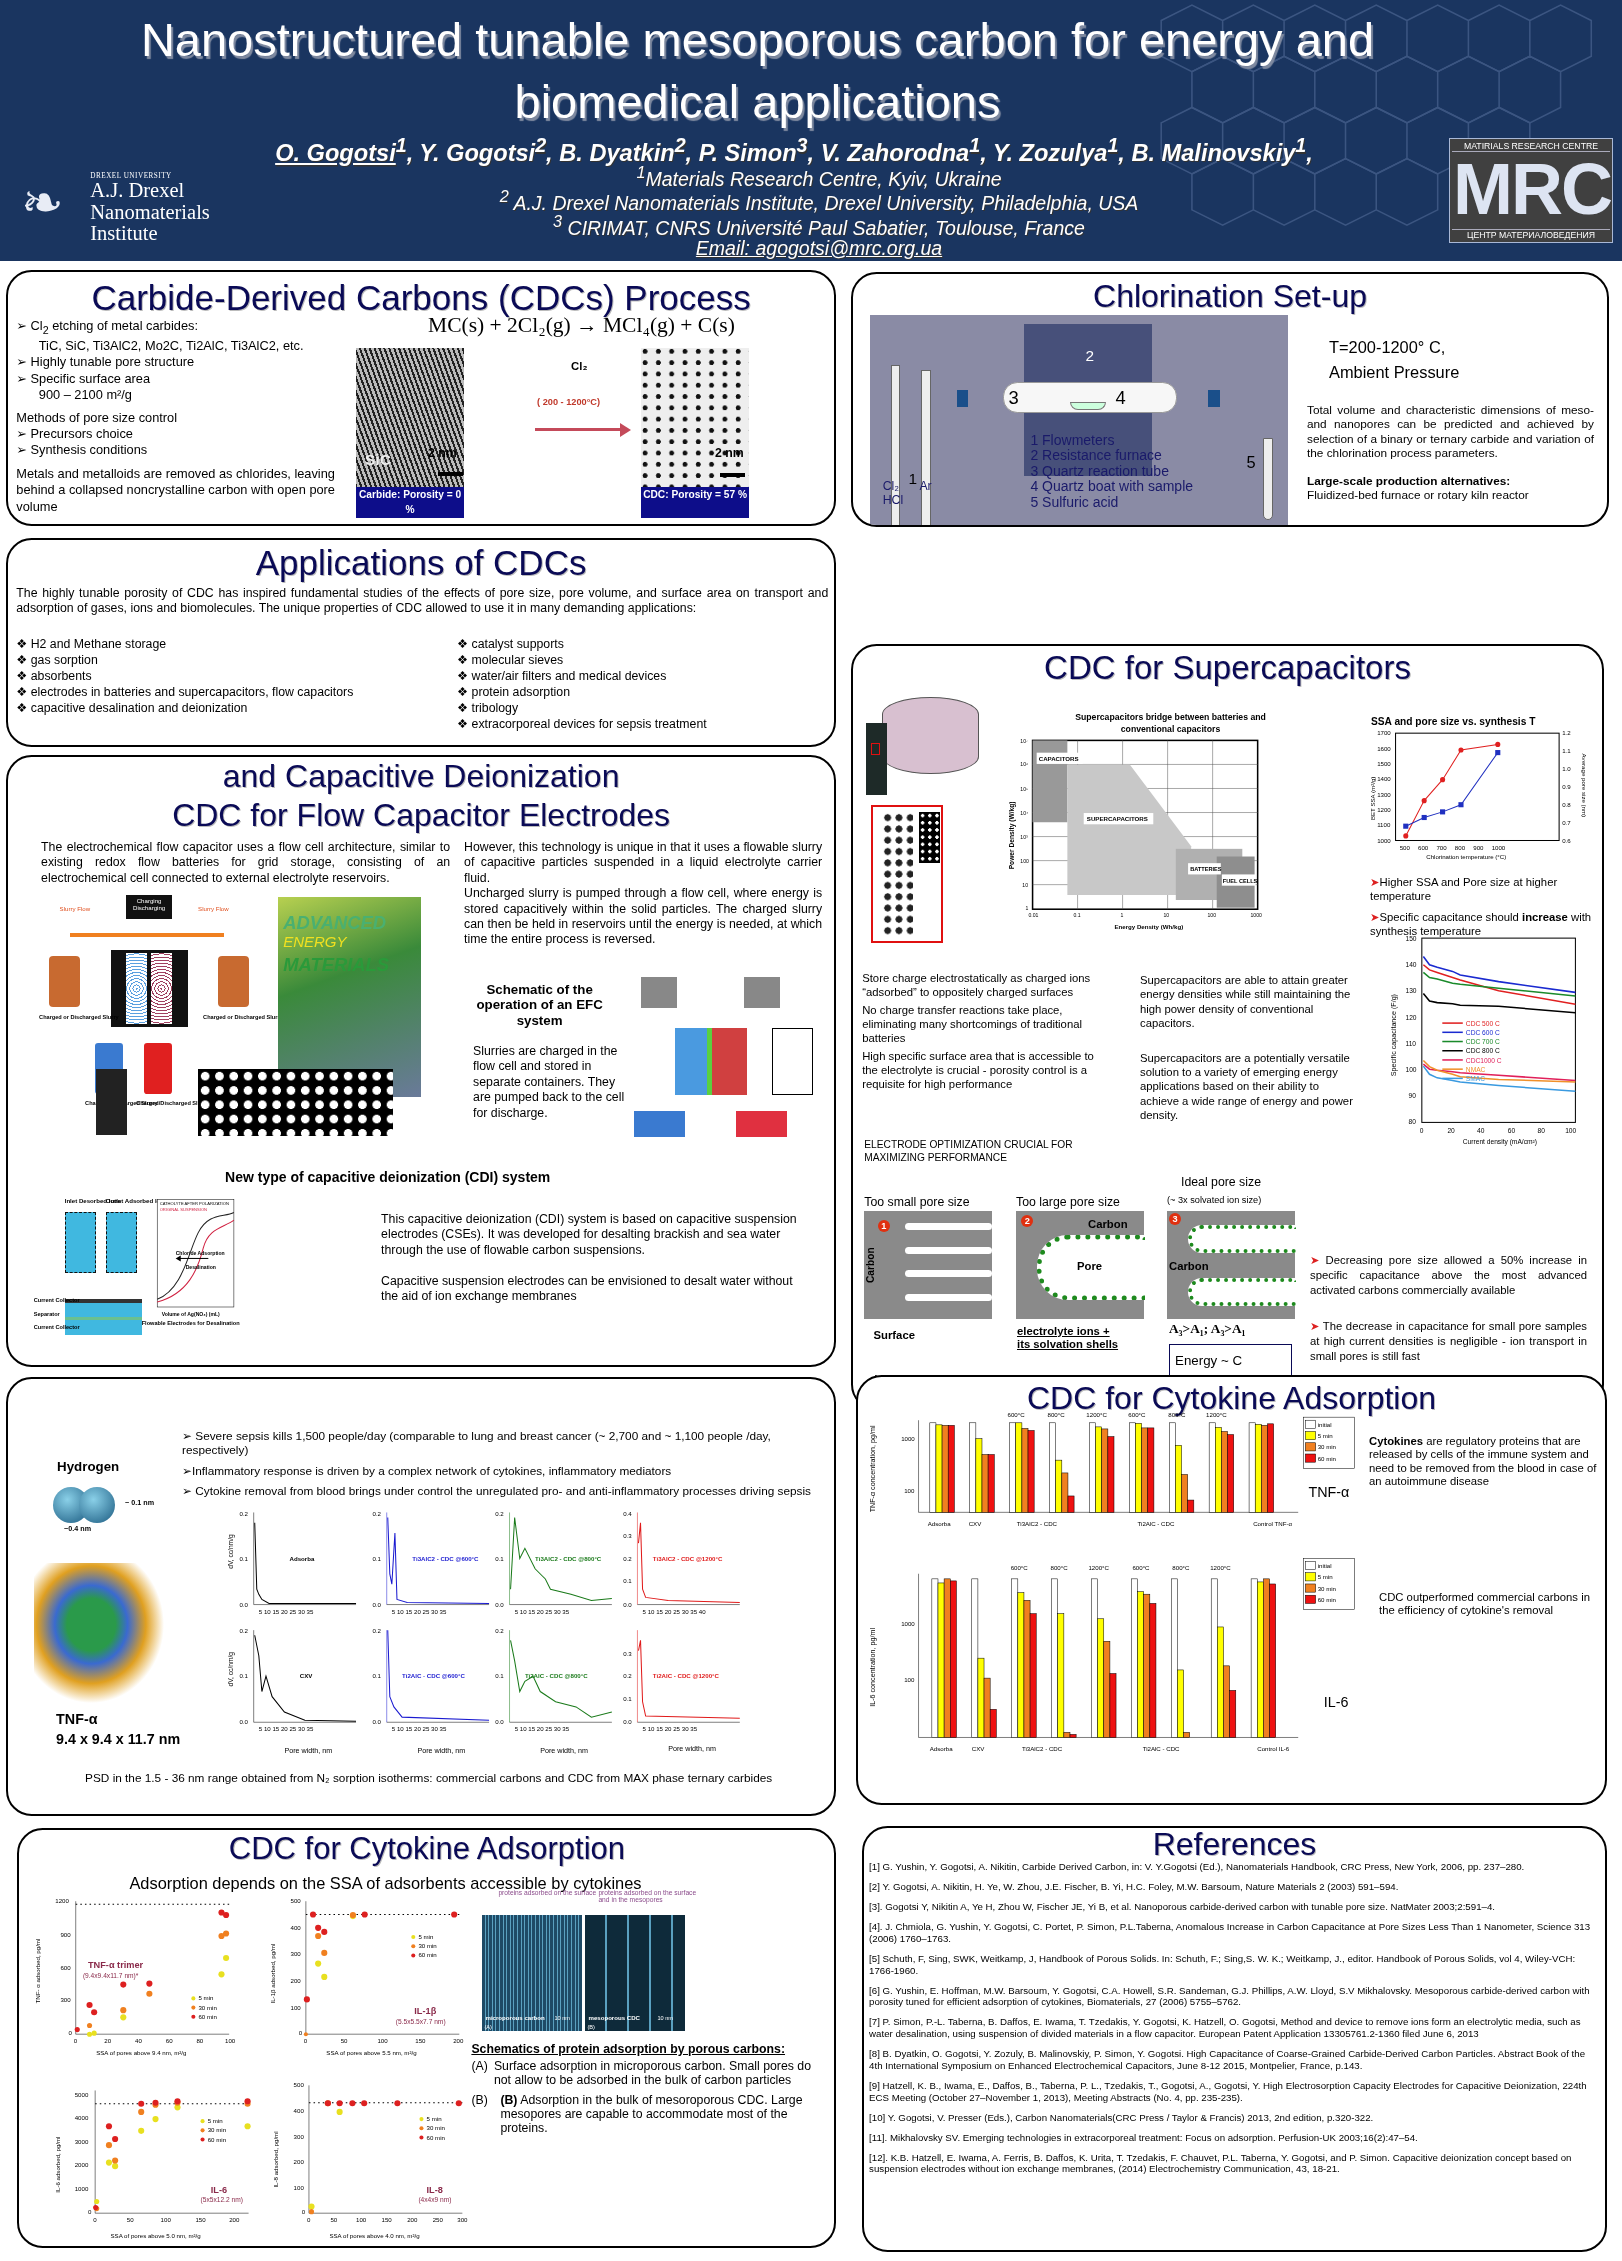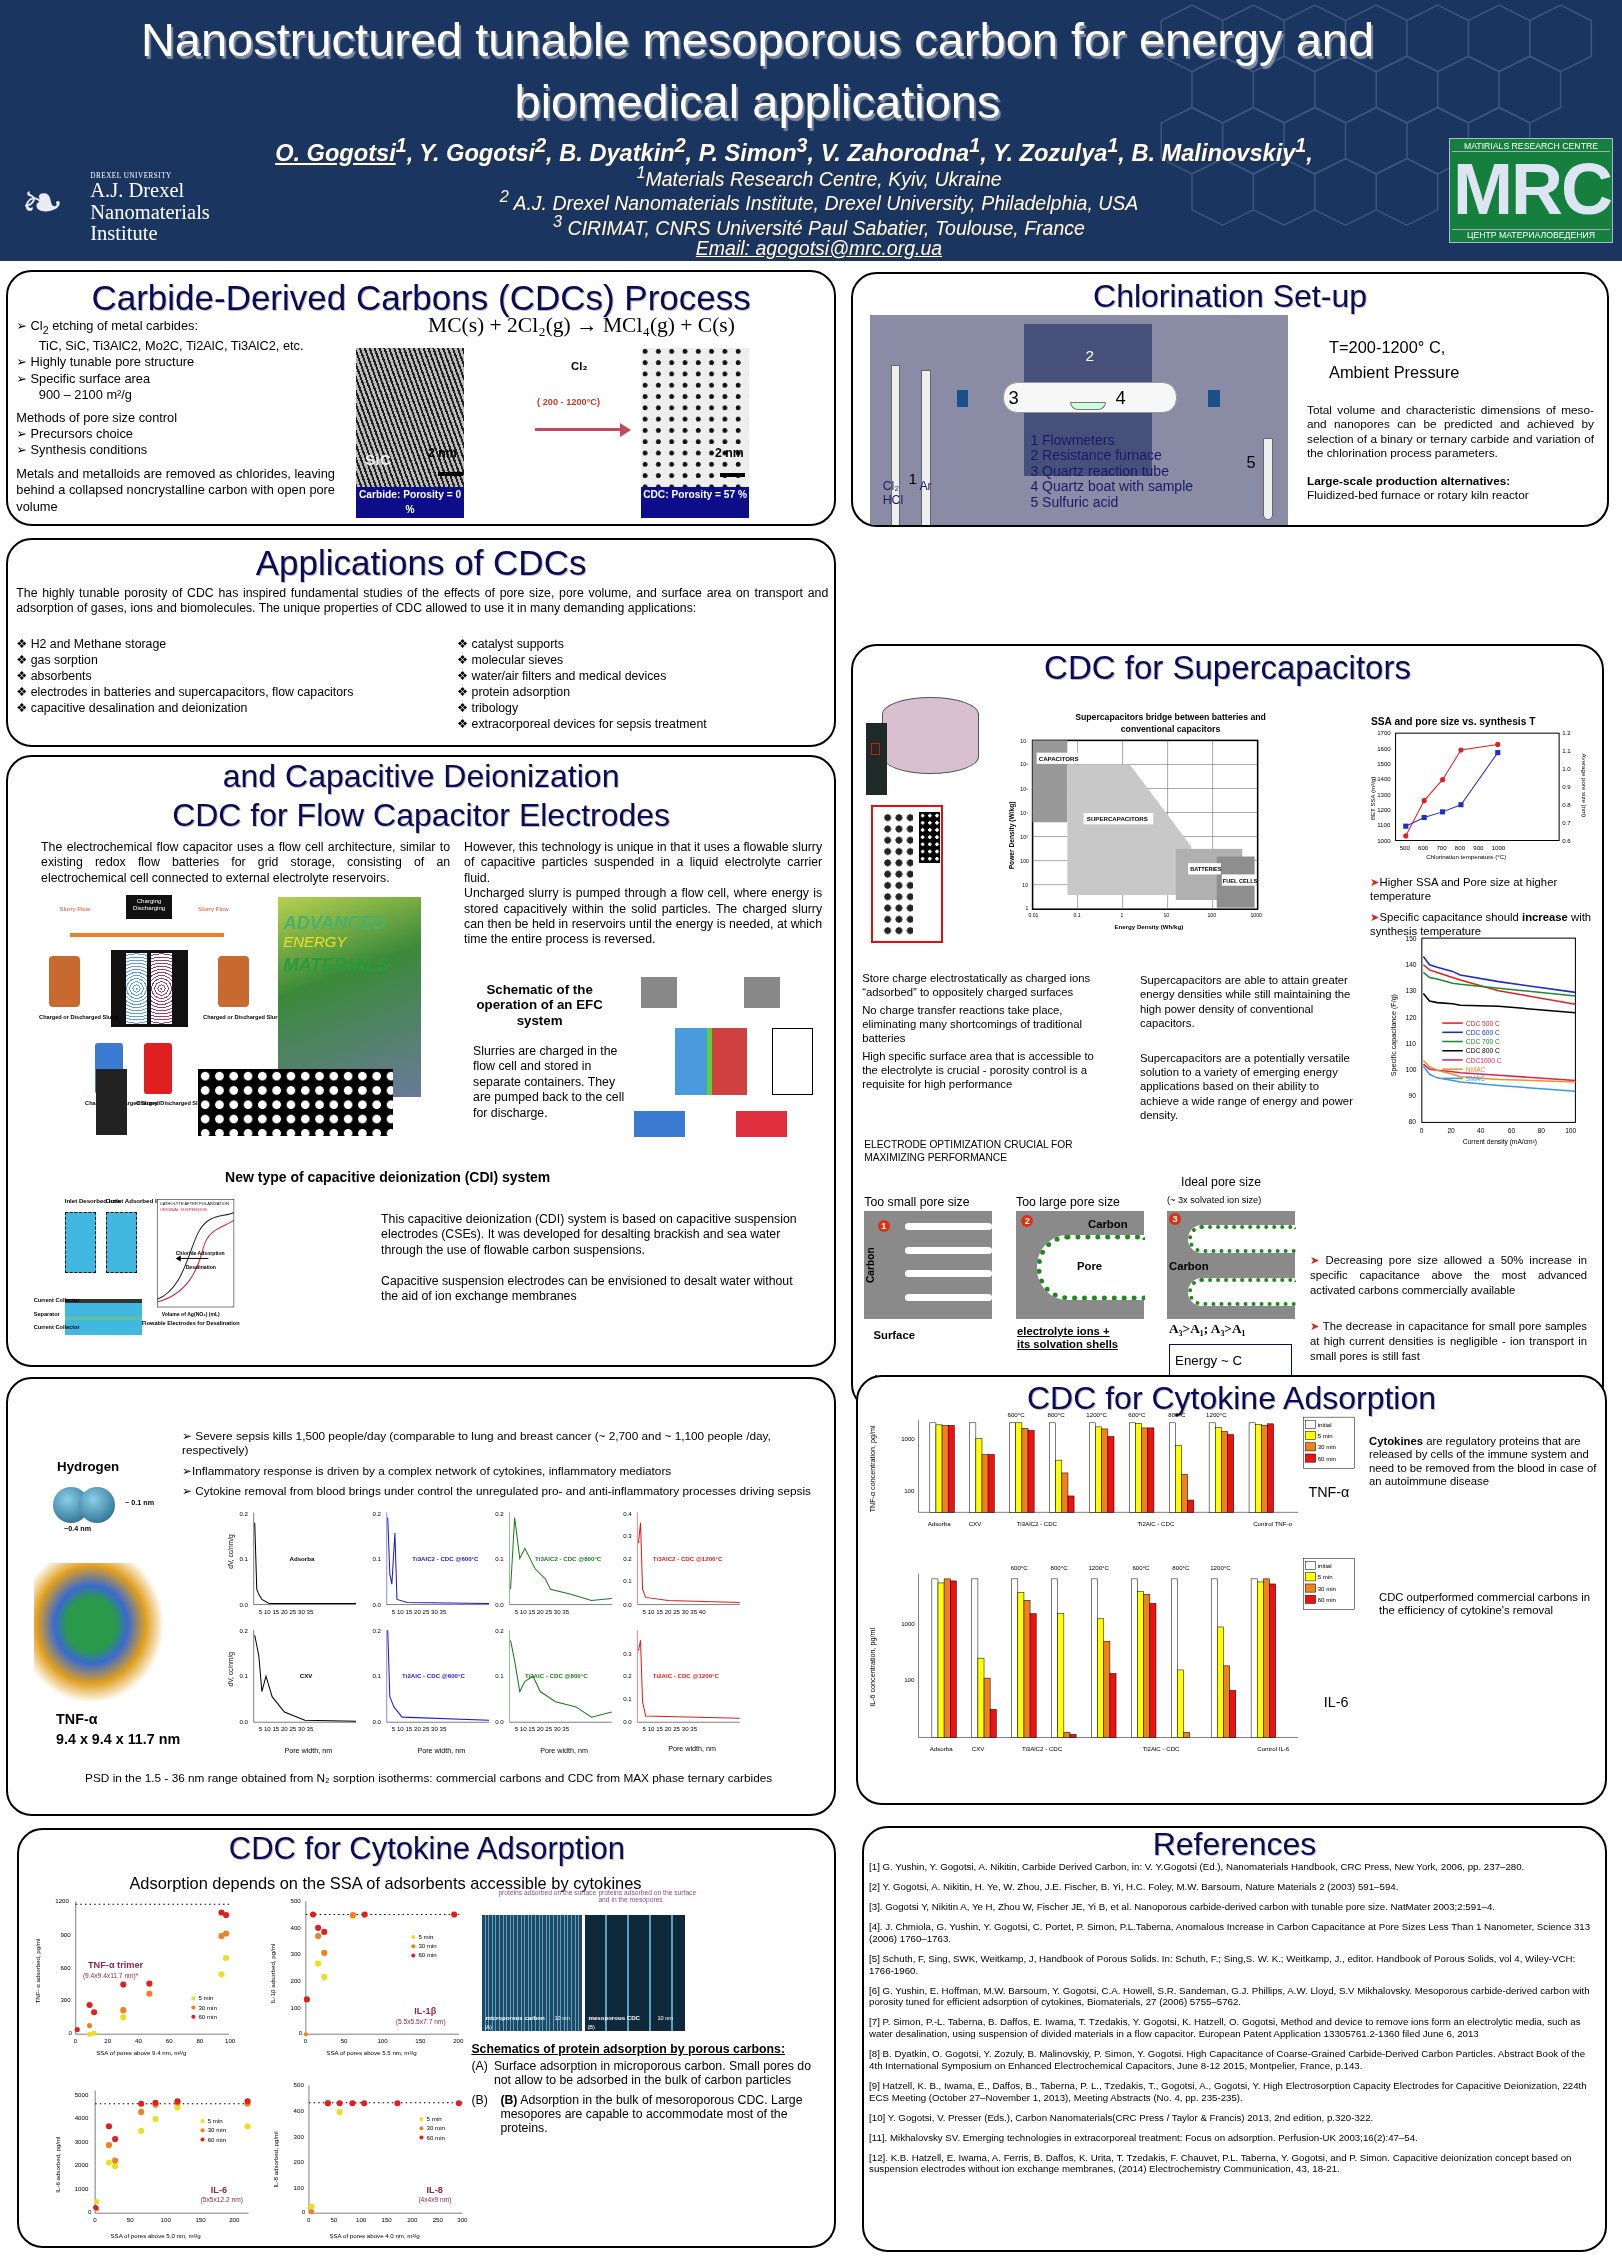--- a/index.html
+++ b/index.html
@@ -7,21 +7,21 @@
 .header{position:absolute;left:0;top:0;width:1622px;height:261px;background:#1a3560;overflow:hidden}
 .header .net{position:absolute;right:0;top:0;width:512px;height:261px;opacity:.35}
 .title{position:absolute;left:92px;top:9.2px;width:1331px;text-align:center;color:#fff;font-size:47px;line-height:62px;font-weight:normal;text-shadow:2px 2.6px 1px #7f8aa0}
 .authors{position:absolute;left:154px;top:134px;width:1280px;text-align:center;color:#fff;font-size:23.6px;font-style:italic;font-weight:bold;text-shadow:1px 1.5px 0.5px #333}
 .authors .u{text-decoration:underline}
 .aff{position:absolute;left:307px;width:1024px;text-align:center;color:#fff;font-size:19.5px;font-style:italic;text-shadow:1px 1px 0.5px #333}
 .drexel{position:absolute;left:14.3px;top:165px;width:195px;height:77px;color:#fff}
 .drexel .logo{position:absolute;left:0;top:10.2px;width:56px;height:56px;font-size:51px;line-height:56px;text-align:center;color:#e8ecf5}
 .drexel .small{position:absolute;left:76px;top:7.2px;font-family:"Liberation Serif",serif;font-size:7.2px;letter-spacing:0.5px}
 .drexel .big{position:absolute;left:76px;top:15.4px;font-family:"Liberation Serif",serif;font-size:20.5px;line-height:21.5px}
-.mrc{position:absolute;left:1449px;top:138px;width:164px;height:105px;background:#15803d;border:1px solid #a9b8d6}
+.mrc{position:absolute;left:1449px;top:138px;width:164px;height:105px;background:#404040;border:1px solid #a9b8d6}
 .mrc .t1{position:absolute;left:2px;top:2px;right:2px;font-size:8.7px;color:#fff;text-align:center;border-bottom:1px solid #aab}
 .mrc .big{position:absolute;left:3.1px;top:17.4px;font-size:72px;font-weight:bold;line-height:67px;color:#dde4f2;letter-spacing:-2px}
 .mrc .t2{position:absolute;left:2px;bottom:2px;right:2px;font-size:8.7px;color:#fff;text-align:center;border-top:1px solid #aab}
 
 .panel{position:absolute;border:2px solid #000;border-radius:25.6px;background:#fff;overflow:hidden}
 .ptitle{position:absolute;left:0;right:0;text-align:center;color:#0a0a56;font-size:33px;line-height:37px;text-shadow:1px 1px 0.5px #bbb}
 .txt{position:absolute;font-size:12.8px;line-height:16px}
 .just{text-align:justify}
 .fig{position:absolute}
 .lbl{position:absolute;font-size:10.2px;white-space:nowrap}

